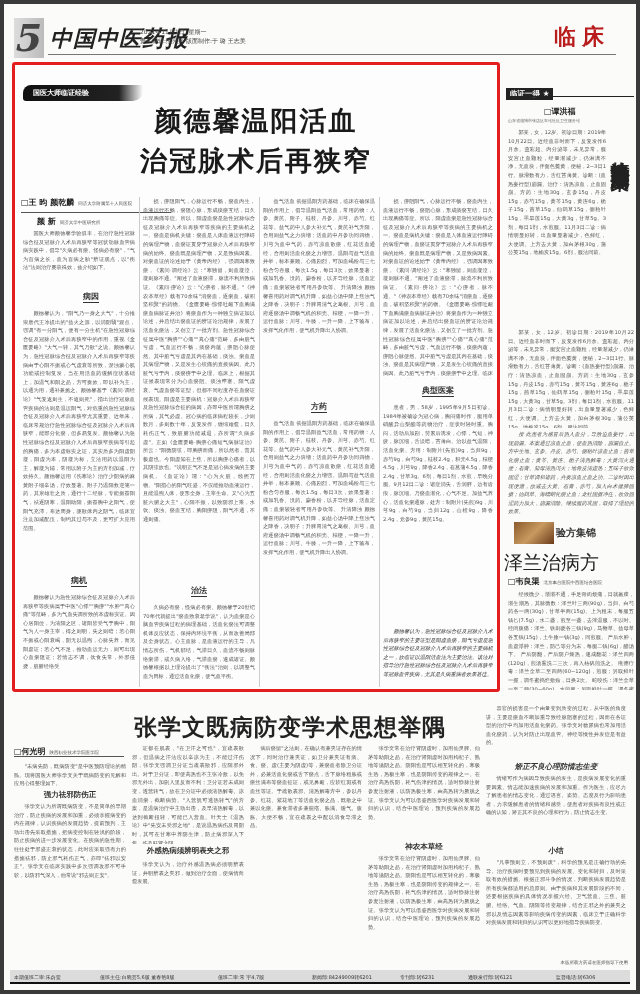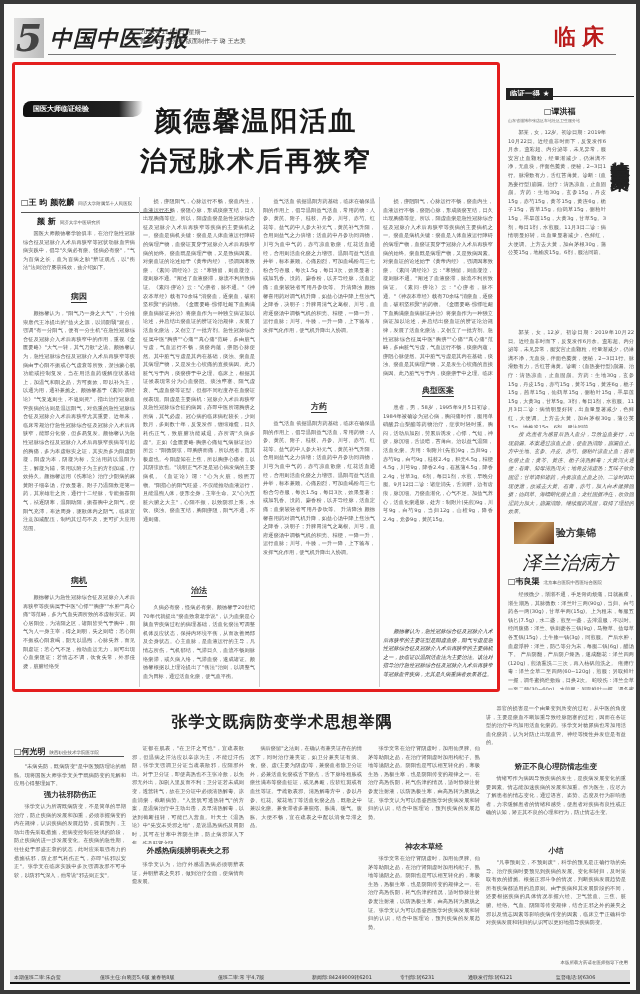--- a/index.html
+++ b/index.html
@@ -28,21 +28,21 @@
 
   
   .featured {
     position: absolute; left: 8px; top: 58px; width: 488px; height: 630px;
     border: 3px solid #e41e1e; border-radius: 3px; background: #fdfdfd;
   }
   .tag-brush {
     position: absolute; left: 8px; top: 20px; width: 120px; height: 16px;
     background: linear-gradient(90deg,#111 0%,#222 80%,rgba(0,0,0,0) 100%);
     border-radius: 8px 2px 10px 3px;
-    color: #fff; font-size: 7px; font-weight: bold; line-height: 16px; padding-left: 10px; margin-top: 16px;
+    color: #fff; font-size: 7px; font-weight: bold; line-height: 16px; padding-left: 10px;
   }
   .feat-title {
     position: absolute; left: 0; width: 100%; text-align: center;
     font-family: "DejaVu Sans", sans-serif; font-weight: bold; color: #1a1a1a;
     font-size: 27px; letter-spacing: 2px;
   }
   .feat-title.l1 { top: 38px; }
   .feat-title.l2 { top: 78px; }
   .byline { position: absolute; font-size: 7px; color: #222; font-family: "DejaVu Sans", sans-serif; }
   .byline b { font-size: 8px; }
@@ -59,24 +59,24 @@
   .lz-tag { position: absolute; left: 2px; top: 26px; background: #222; color: #fff; font-size: 7.5px; font-weight: bold; padding: 1px 4px; font-family: "DejaVu Sans", sans-serif; }
   .lz-rule { position: absolute; left: 2px; right: 2px; top: 34px; height: 1px; background: #222; }
   .vert-title {
     position: absolute; right: 4px; top: 84px; width: 22px;
     font-size: 19px; line-height: 22px; font-weight: bold; color: #222;
     writing-mode: vertical-rl; font-family: "DejaVu Sans", sans-serif; letter-spacing: 1px;
   }
   .zelan-banner { position: absolute; left: 10px; top: 460px; width: 105px; height: 22px; }
   .zelan-img { position: absolute; left: 0; top: 0; width: 40px; height: 22px; background: linear-gradient(135deg,#8a5a2b,#c89a60 50%,#6a3b1a); }
   .zelan-label { position: absolute; left: 42px; top: 4px; font-size: 10px; font-weight: bold; color: #333; font-family: "DejaVu Sans", sans-serif; }
-  .zelan-title { position: absolute; left: 0; width: 132px; top: 488px; text-align: center; font-size: 19px; color: #222; font-family: "DejaVu Sans", sans-serif; font-style: italic; }
-
-  
-  .lower-title { position: absolute; left: 58px; top: 708px; width: 440px; text-align: center; font-size: 16px; font-weight: bold; color: #222; letter-spacing: 1px; font-family: Liberation Sans, sans-serif; }
+  .zelan-title { position: absolute; left: 0; width: 132px; top: 488px; font-size: 19px; color: #222; font-family: "DejaVu Sans", sans-serif; }
+
+  
+  .lower-title { position: absolute; left: 66px; top: 708px; width: 440px; text-align: center; font-size: 23px; font-weight: bold; color: #222; letter-spacing: 1px; font-family: Liberation Sans, sans-serif; }
   .sub2 { position: absolute; font-size: 7.5px; font-weight: bold; color: #333; text-align: center; font-family: "DejaVu Sans", sans-serif; }
 
   .footer { position: absolute; left: 6px; top: 966px; width: 620px; height: 14px; background: #dcdcdc; border-bottom: 2px solid #111; font-size: 5px; color: #333; font-family: "DejaVu Sans", sans-serif; }
   .footer span { position: absolute; top: 4px; }
   .footnote { position: absolute; right: 8px; top: 956px; font-size: 4.5px; color: #555; font-family: "DejaVu Sans", sans-serif; }
   .col-divider { position: absolute; width: 1px; background: #ccc; }
 </style>
 </head>
 <body>
 
@@ -102,21 +102,21 @@
       <b>□王 昀 颜乾麟</b><small>同济大学附属第十人民医院</small>
     </div>
     <div class="byline-rule"></div>
     <div class="byline" style="left:22px; top:151px;">
       <b>颜 新</b><small>同济大学中医研究所</small>
     </div>
 
     <div class="col" style="left:8px; top:164px; width:112px; height:60px;">
         <p>国医大师颜德馨学验俱丰，在治疗急性冠脉综合征及冠脉介入术后再狭窄等冠状动脉血管病病实践中，倡导"久病必有瘀、怪病必有瘀"，"气为百病之长，血为百病之胎"辨证观点，以"衡法"法则治疗屡获殊效，兹介绍如下。</p>
       </div>
-    <div class="subhead" style="left:8px; top:226px; width:112px;"><span>病因</span></div>
+    <div class="subhead" style="left:20px; top:226px; width:112px;"><span>病因</span></div>
     <div class="col" style="left:8px; top:244px; width:112px; height:260px;">
         <p>颜德馨认为，"阳气乃一身之大气"，十分推崇唐代王冰提出的"益火之源，以消阴翳"观点，强调"有一分阳气，便有一分生机"在急性冠脉综合征及冠脉介入术后再狭窄中的作用，重视《金匮要略》"大气一转，其气乃散"之说。颜德馨认为，急性冠脉综合征及冠脉介入术后再狭窄等疾病由于心阳不振或心气虚衰等所致，淤浊蒙心肌功能或控制复发，当在用活血药缓解症状基础上，加温气和阳之品，方可奏效，即以补为主，以通为用，通补兼施之。颜德馨基于《素问·调经论》"气复返则生，不返则死"，指出治疗冠脉血管疾病的法则是温运阳气，对危重的急性冠脉综合征及冠脉介入术后再狭窄尤其重要。近年来，临床常规治疗急性冠脉综合征及冠脉介入术后再狭窄，能部分化瘀，但多易复发。颜德馨认为急性冠脉综合征及冠脉介入术后再狭窄疾病等引起的胸痛，多为本虚标实之证，其实质多为阳虚阴凝，阳虚为本，阴凝为标，立法用药以温阳为主，解凝为辅，常用以附子为主的方剂加减，疗效持久。颜德馨运用《伤寒论》治疗少阴病的麻黄附子细辛汤，疗效显著。附子乃温阳救逆第一药，其禀雄壮之质，通行十二经脉，专能振奋阳气，祛逐阴寒，温阳助阳，振奋胸中之阳气，使阳气充沛，布达周身，驱散体内之阴气，临床宜注意加减配伍，制约其过与不及，更可扩大应用范围。</p>
       </div>
     <div class="subhead" style="left:8px; top:510px; width:112px;"><span>病机</span></div>
     <div class="col" style="left:8px; top:528px; width:112px; height:96px;">
         <p>颜德馨认为急性冠脉综合征及冠脉介入术后再狭窄等疾病属于中医"心悸""胸痹""水肿""真心痛"等范畴，多为气血失调所致的本虚标实证。因心居阳位，为清阳之区，诸阳皆受气于胸中，阳气为人一身主宰，得之则明，失之则暗；若心阳不振或心阳衰竭，阴无以温煦，心脉失养，而见阳虚证；若心气不足，推动血运无力，则可出现心血瘀阻证；若情志不调，饮食失常，外邪侵袭，脏腑经络受</p>
       </div>
 
     <div class="col-divider" style="left:124px; top:132px; height:490px;"></div>
 
@@ -206,21 +206,21 @@
       <p>张学文常在治疗肾阴虚时，加用仙灵脾、仙茅等助阳之品，在治疗肾阳虚时加用枸杞子、熟地等滋阴之品。阴阳也是可以相互转化的，寒极生热，热极生寒，也是阴阳传变的规律之一。在治疗高热伤阴，耗气伤津的情况，适时静脉注射参麦注射液，以防热极生寒，由高热转为厥脱之证。张学文认为可以借鉴西医学对疾病发展和转归的认识，结合中医理论，预判疾病的发展趋势。</p>
     </div>
   <div class="sub2" style="left:364px; top:838px; width:112px;">神农本草经</div>
   <div class="col" style="left:364px; top:850px; width:112px; height:106px;">
       <p>张学文常在治疗肾阴虚时，加用仙灵脾、仙茅等助阳之品，在治疗肾阳虚时加用枸杞子、熟地等滋阴之品。阴阳也是可以相互转化的，寒极生热，热极生寒，也是阴阳传变的规律之一。在治疗高热伤阴，耗气伤津的情况，适时静脉注射参麦注射液，以防热极生寒，由高热转为厥脱之证。张学文认为可以借鉴西医学对疾病发展和转归的认识，结合中医理论，预判疾病的发展趋势。</p>
     </div>
 
   <div class="col" style="left:482px; top:700px; width:140px; height:56px;">
       <p>器官的损害是一个由量变到质变的过程，从中医的角度讲，主要是瘀血不断加重导致经脉阻塞的过程，因而在各证型的治疗中均加用活血化瘀药。张学文对糖尿病也常加用活血化瘀药，认为对防止出现血管、神经等慢性并发症是有益的。</p>
     </div>
-  <div class="sub2" style="left:482px; top:758px; width:140px;">矫正不良心理防情志生变</div>
+  <div class="sub2" style="left:482px; top:758px; width:140px;font-style:italic;">矫正不良心理防情志生变</div>
   <div class="col" style="left:482px; top:770px; width:140px; height:68px;">
       <p>情绪可作为病因导致疾病的发生，是疾病发展变化的重要因素。情志能加速疾病的发展和加重。作为医生，应尽力了解患者的情志变化，通过语言、姿势、态度及行为影响患者，力求缓解患者的情绪和感受，使患者对疾病有良性或正确的认知，矫正其不良的心理和行为，防止情志生变。</p>
     </div>
   <div class="sub2" style="left:482px; top:842px; width:140px;">小结</div>
   <div class="col" style="left:482px; top:854px; width:140px; height:98px;">
       <p>"凡事预则立，不预则废"，科学的预见是正确行动的先导。治疗疾病时要预见到疾病的发展、变化和转归，及时采取有效的措施。根据正邪斗争的情况，判断疾病发展趋势是所有疾病都适用的总原则。由于疾病和其发展阶段的不同，还要根据疾病的具体情况掌握六经、卫气营血、三焦、脏腑、经络、气血、阴阳等传变规律，结合正邪之外的兼夹之邪以及情志因素等影响疾病传变的因素，临床立于正确科学对疾病发展和转归的认识可以更好地指导疾病防变。</p>
     </div>
   <div class="footnote">本版所载方药请在医师指导下使用</div>
 
   <div class="footer">

